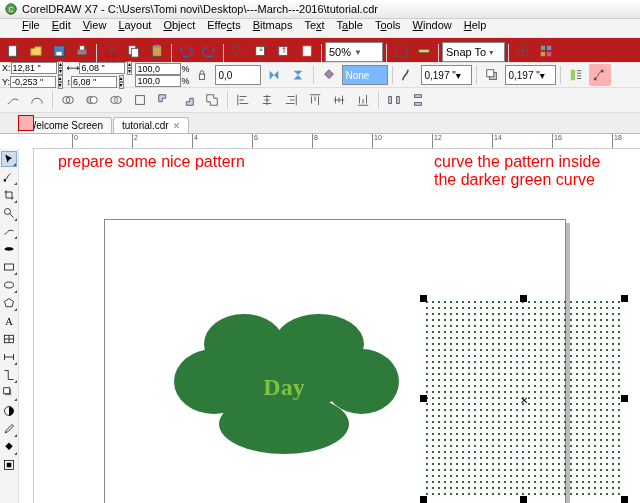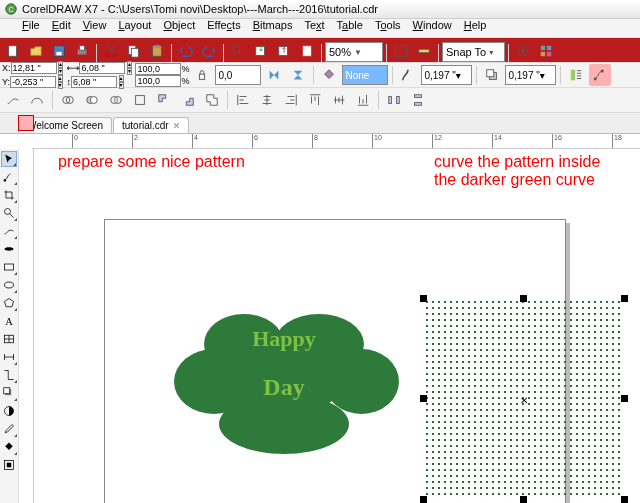--- a/index.html
+++ b/index.html
@@ -518,21 +518,20 @@
 
     <div class="page"></div>
 
     <div class="shamrock">
       <div class="blob" style="left:30px;top:0;width:80px;height:60px"></div>
       <div class="blob" style="left:100px;top:0;width:90px;height:60px"></div>
       <div class="blob" style="left:0;top:35px;width:80px;height:65px"></div>
       <div class="blob" style="left:60px;top:30px;width:110px;height:70px"></div>
       <div class="blob" style="left:150px;top:35px;width:75px;height:65px"></div>
       <div class="blob" style="left:45px;top:80px;width:130px;height:60px"></div>
-      <div class="txt" style="top:12px;font-size:22px">Happy</div>
       <div class="txt" style="top:60px;font-size:24px">Day</div>
     </div>
 
     <div class="pattern">
       <div class="handle" style="left:-4px;top:-4px"></div>
       <div class="handle" style="left:96px;top:-4px"></div>
       <div class="handle" style="right:-4px;top:-4px"></div>
       <div class="handle" style="left:-4px;top:96px"></div>
       <div class="handle" style="right:-4px;top:96px"></div>
       <div class="handle" style="left:-4px;bottom:-4px"></div>

